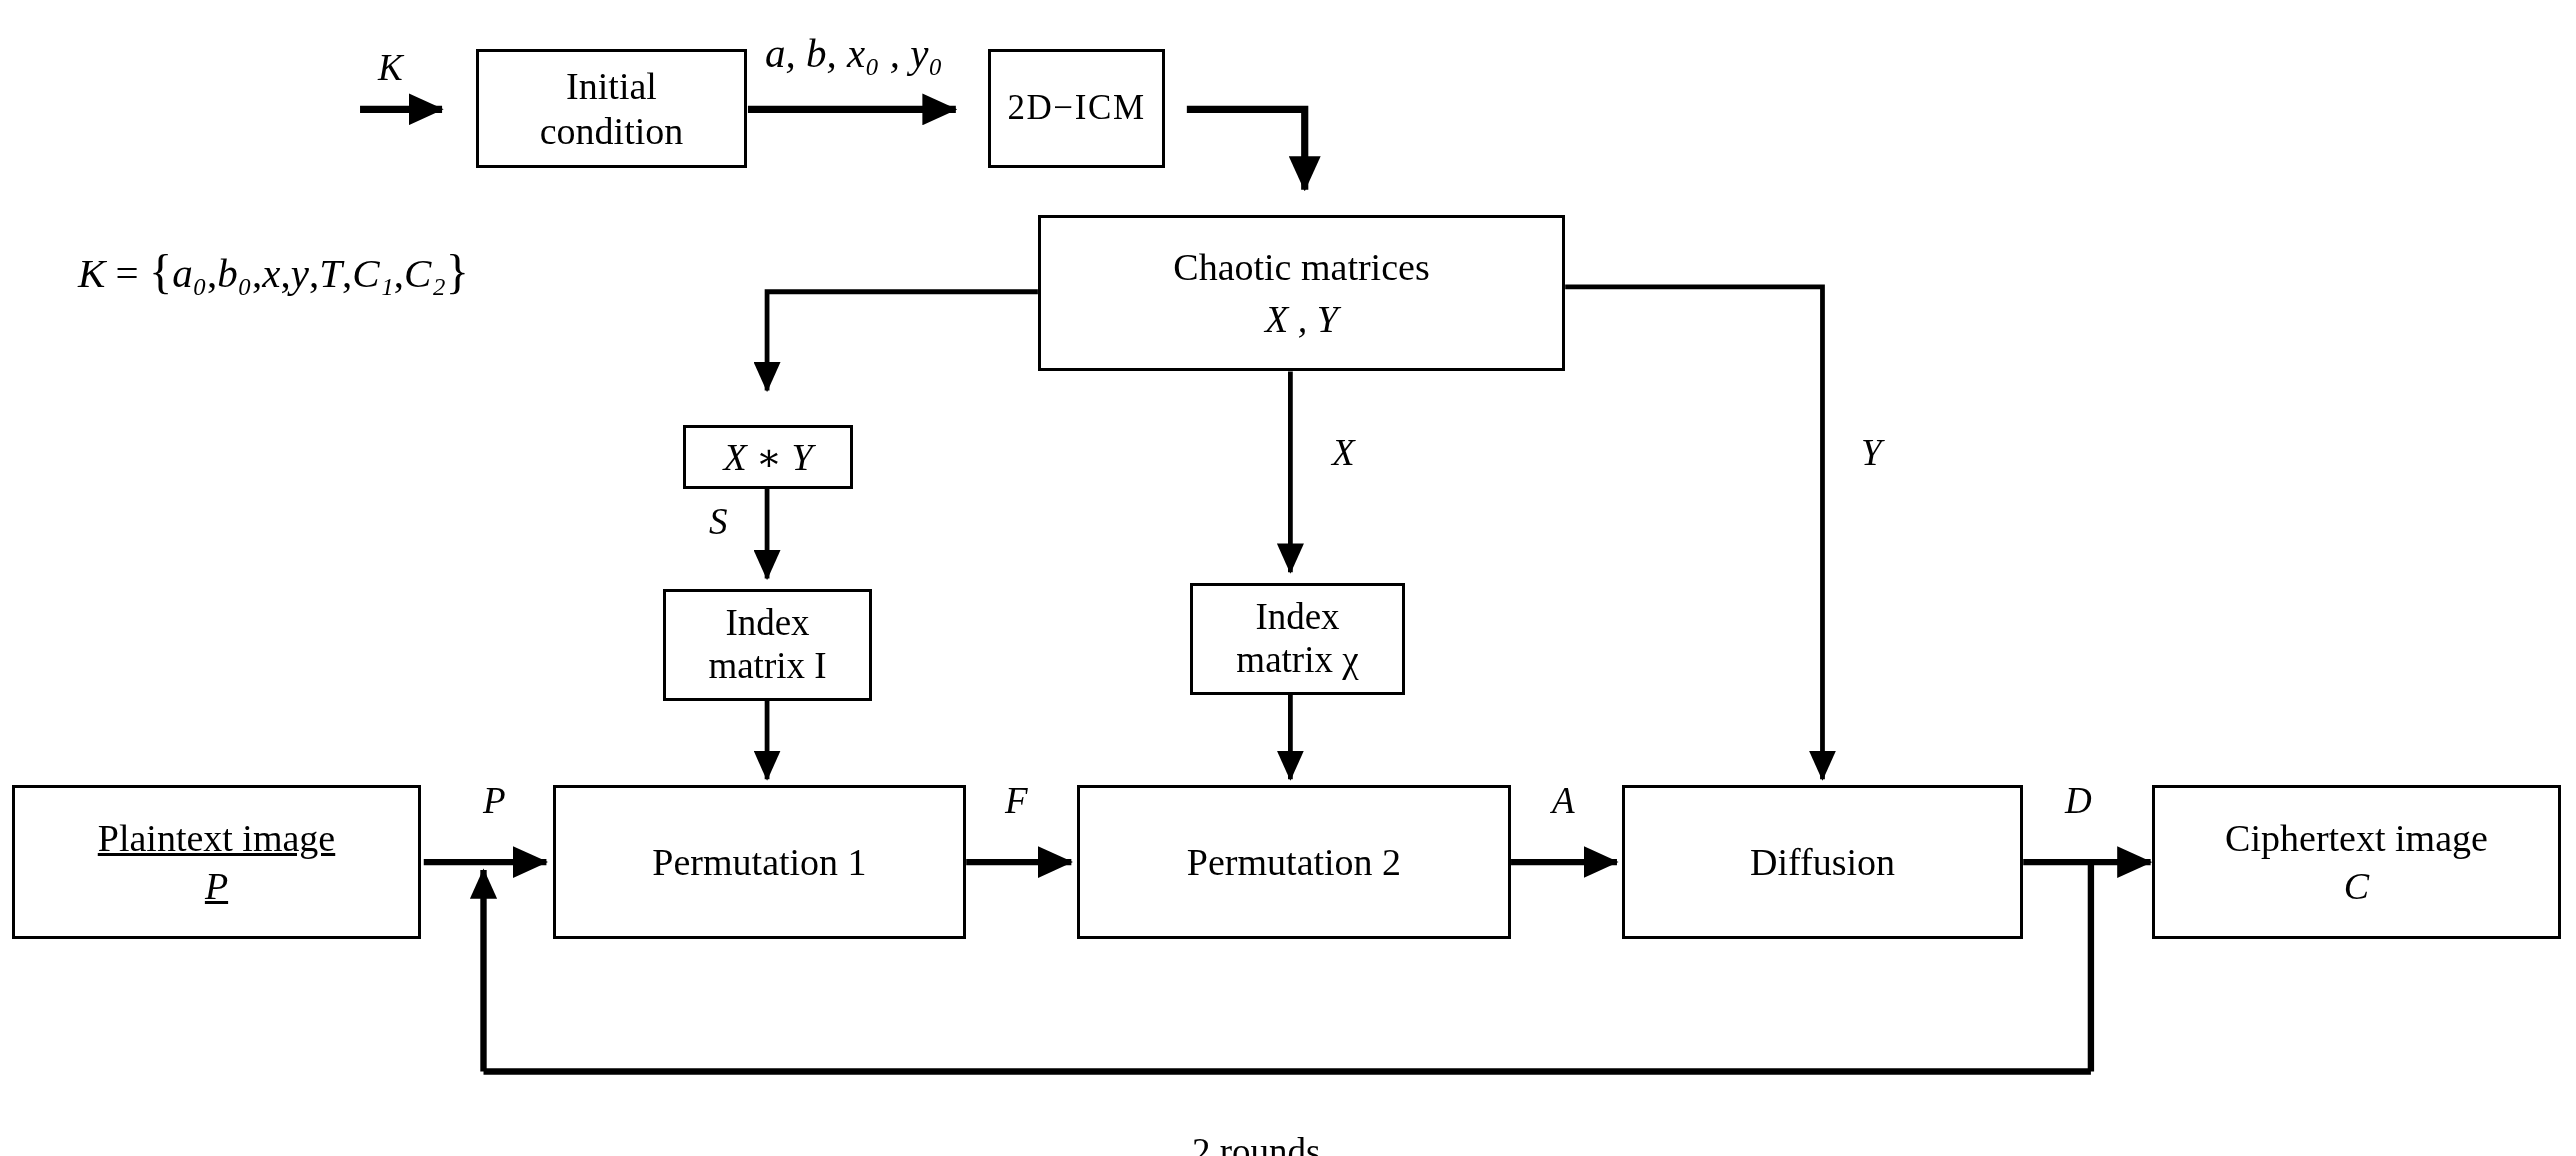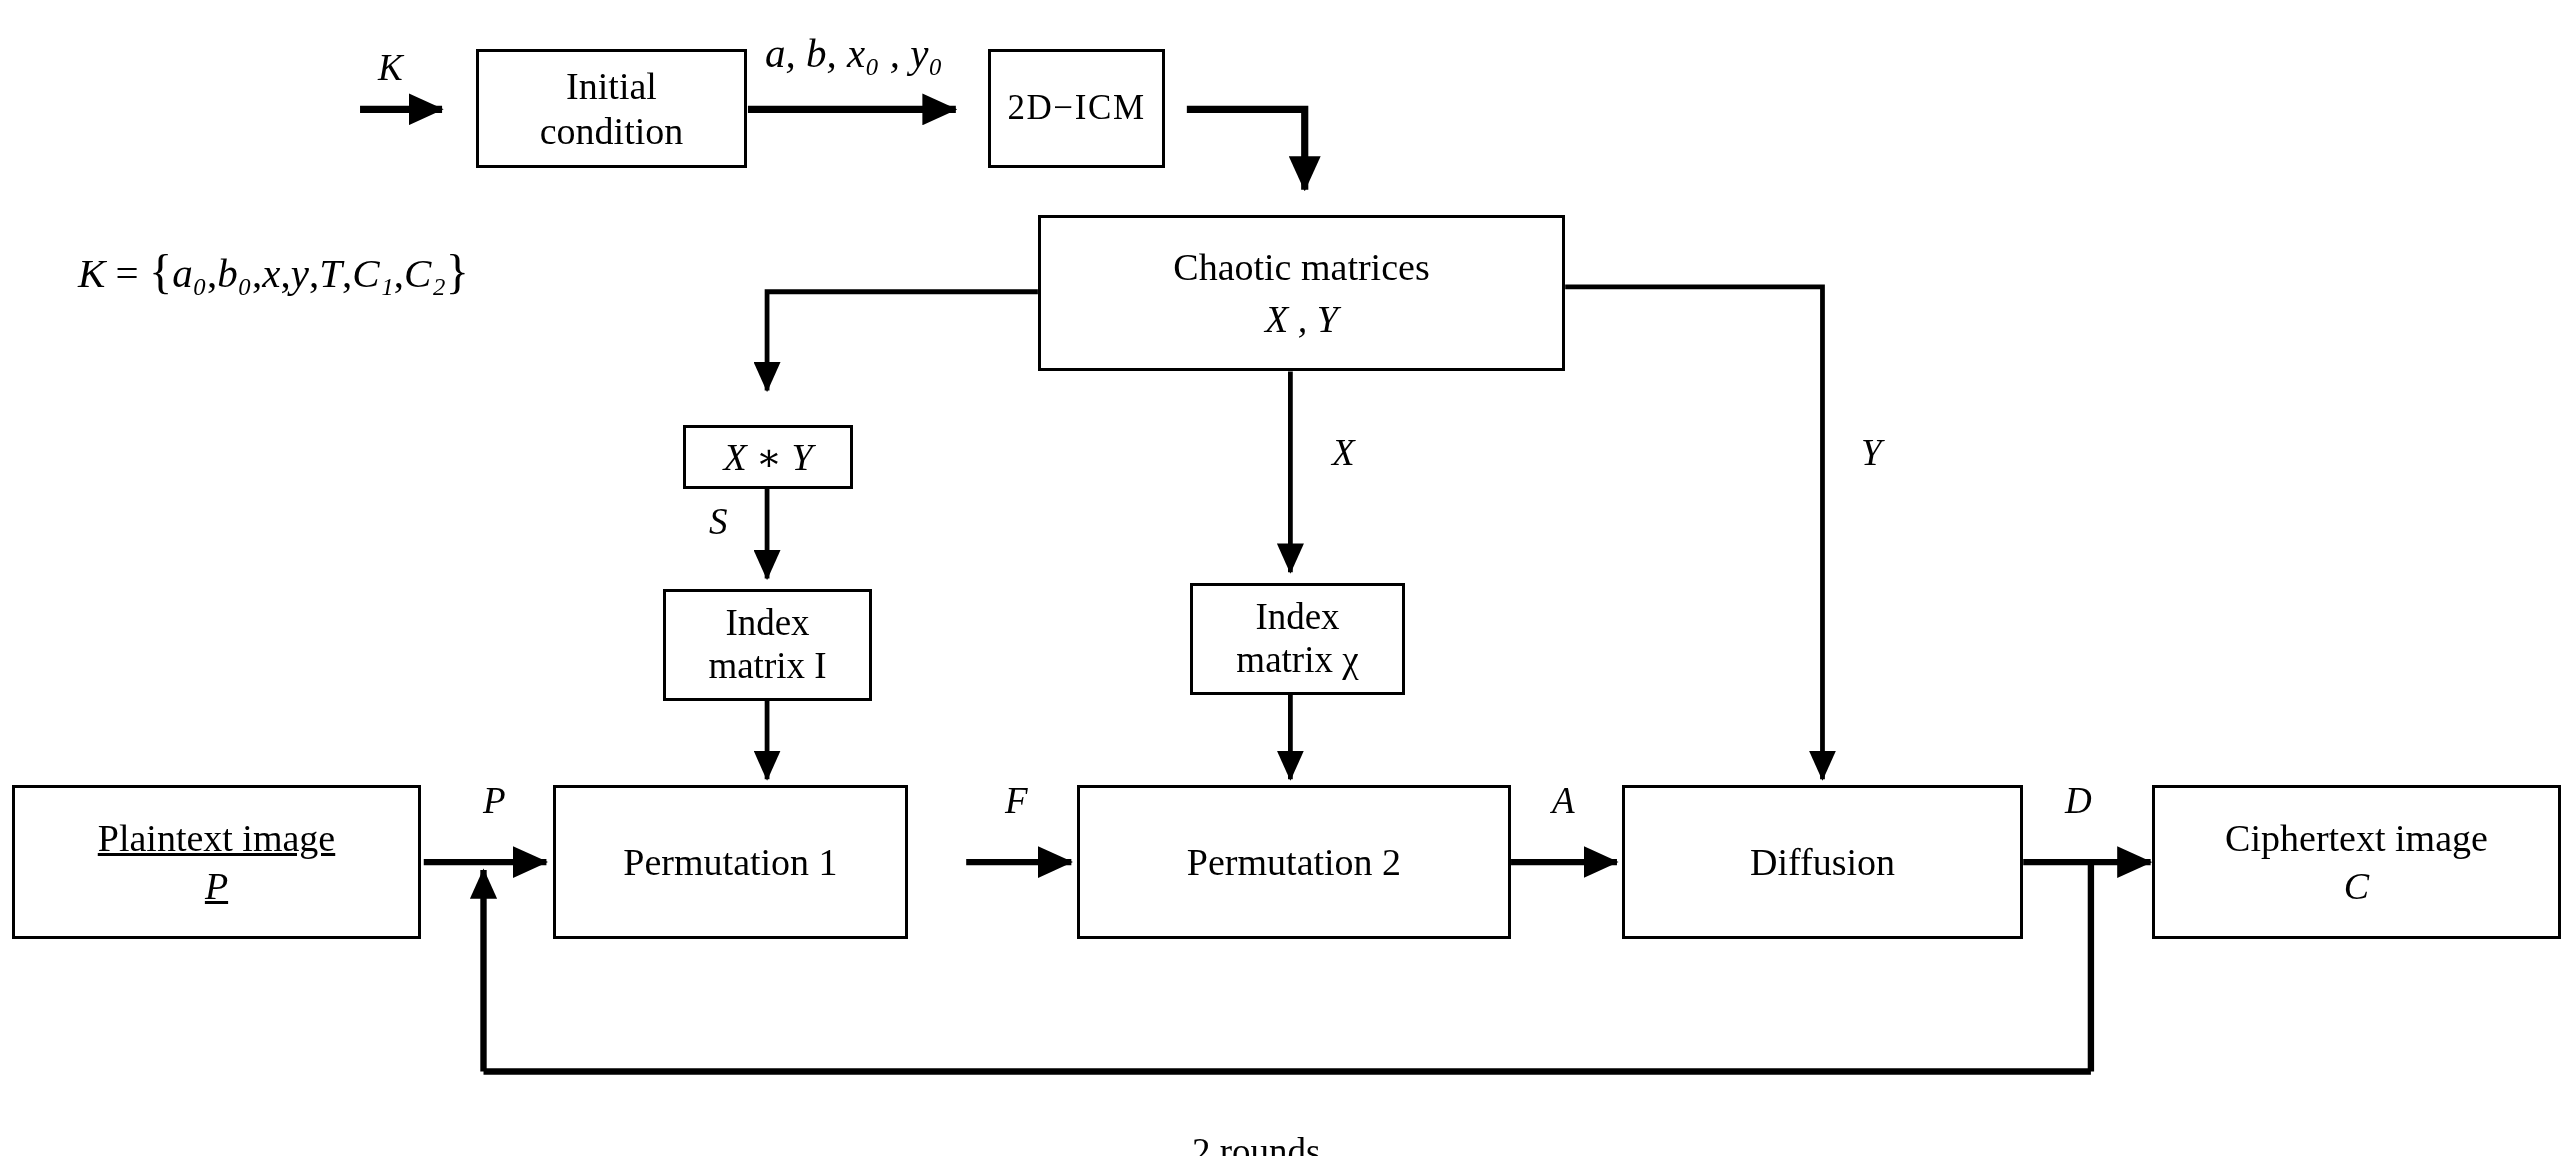--- a/index.html
+++ b/index.html
@@ -145,21 +145,21 @@
   <div class="node" style="left:1190px;top:583px;width:215px;height:112px;">
     <span class="ln f46">Index</span>
     <span class="ln f46">matrix χ</span>
   </div>
 
   <div class="node" style="left:12px;top:785px;width:409px;height:154px;text-decoration:underline;">
     <span class="ln f48">Plaintext image</span>
     <span class="ln f48 it" style="margin-top:4.8px;">P</span>
   </div>
 
-  <div class="node" style="left:553px;top:785px;width:355px;height:154px;">
+  <div class="node" style="left:553px;top:785px;width:413px;height:154px;">
     <span class="ln f48">Permutation 1</span>
   </div>
 
   <div class="node" style="left:1077px;top:785px;width:434px;height:154px;">
     <span class="ln f48">Permutation 2</span>
   </div>
 
   <div class="node" style="left:1622px;top:785px;width:401px;height:154px;">
     <span class="ln f48">Diffusion</span>
   </div>

